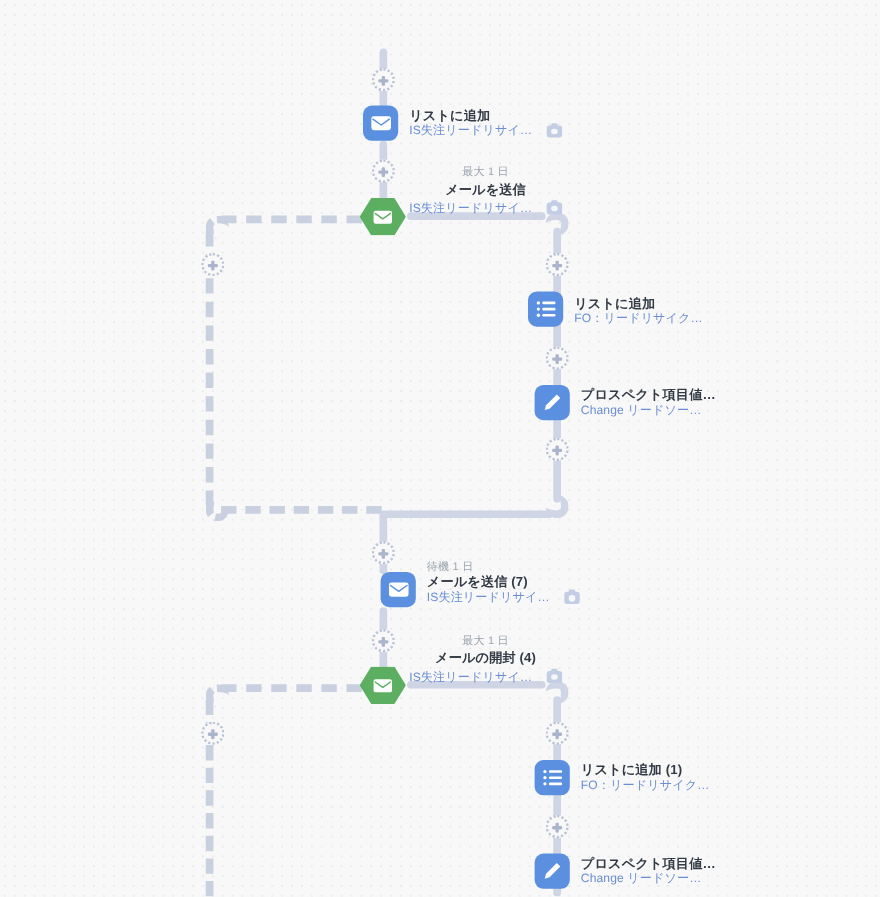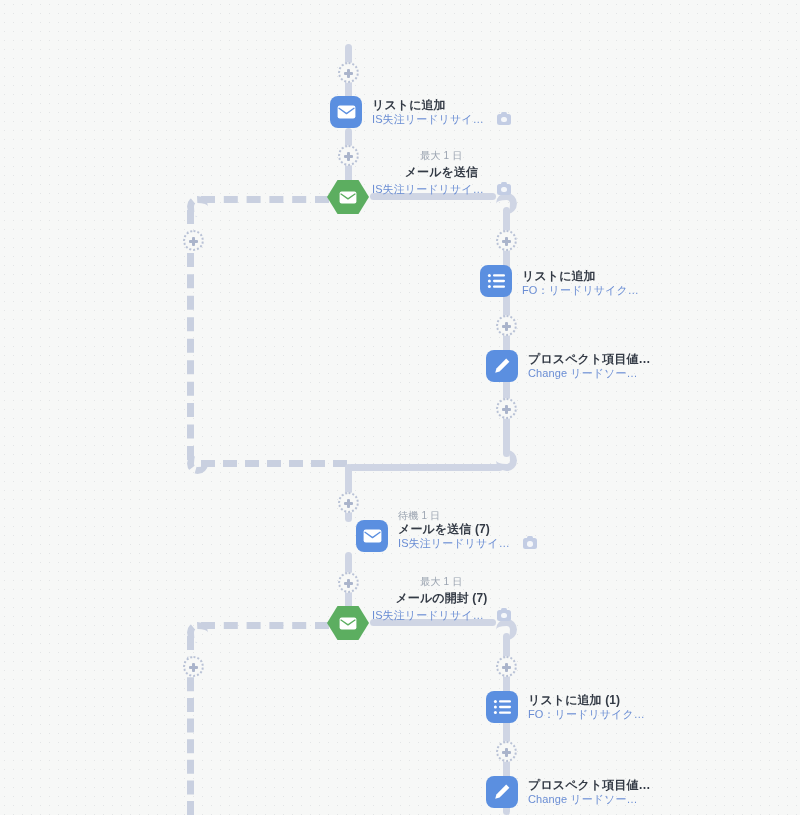--- a/index.html
+++ b/index.html
@@ -298,42 +298,42 @@
       </div>
     </div>
     <div class="node-text">
       <div class="node-title">プロスペクト項目値…</div>
       <div class="node-sub-row">
         <span class="node-sub">Change リードソー…</span>
       </div>
     </div>
   </div>
 
-  <div class="node" style="left:340px; top:520px;padding-left:16px;">
+  <div class="node" style="left:330px; top:520px;padding-left:16px;">
     <div class="node-glyph">
       <div class="icon-sq">
         <svg width="19" height="14" viewBox="0 0 19 14" aria-hidden="true">
           <rect x="0.6" y="0.6" width="17.8" height="12.8" rx="2.2" fill="#ffffff"></rect>
           <path d="M2 3.3 L9.5 8.6 L17 3.3" fill="none" stroke="#5b8fe0" stroke-width="1.3" stroke-linecap="round" stroke-linejoin="round"></path>
         </svg>
       </div>
     </div>
     <div class="node-text" style="margin-top:-12px;">
       <div class="node-meta">待機 1 日</div>
       <div class="node-title">メールを送信 (7)</div>
       <div class="node-sub-row">
         <span class="node-sub">IS失注リードリサイ…</span>
         <span class="cam"></span>
       </div>
     </div>
   </div>
 
   <div class="hex-label" style="left:372px; top:575px;">
     <div class="node-meta">最大 1 日</div>
-    <div class="node-title">メールの開封 (7)</div>
+    <div class="node-title">メールの開封 (4)</div>
     <div class="node-sub-row">
       <span class="node-sub">IS失注リードリサイ…</span>
       <span class="cam"></span>
     </div>
   </div>
   <div class="node" style="left:327px; top:606px;">
     <div class="icon-hex">
       <svg width="18" height="13" viewBox="0 0 18 13" aria-hidden="true">
         <rect x="0.6" y="0.6" width="16.8" height="11.8" rx="2" fill="#ffffff"></rect>
         <path d="M2 3 L9 7.9 L16 3" fill="none" stroke="#5cae60" stroke-width="1.3" stroke-linecap="round" stroke-linejoin="round"></path>

